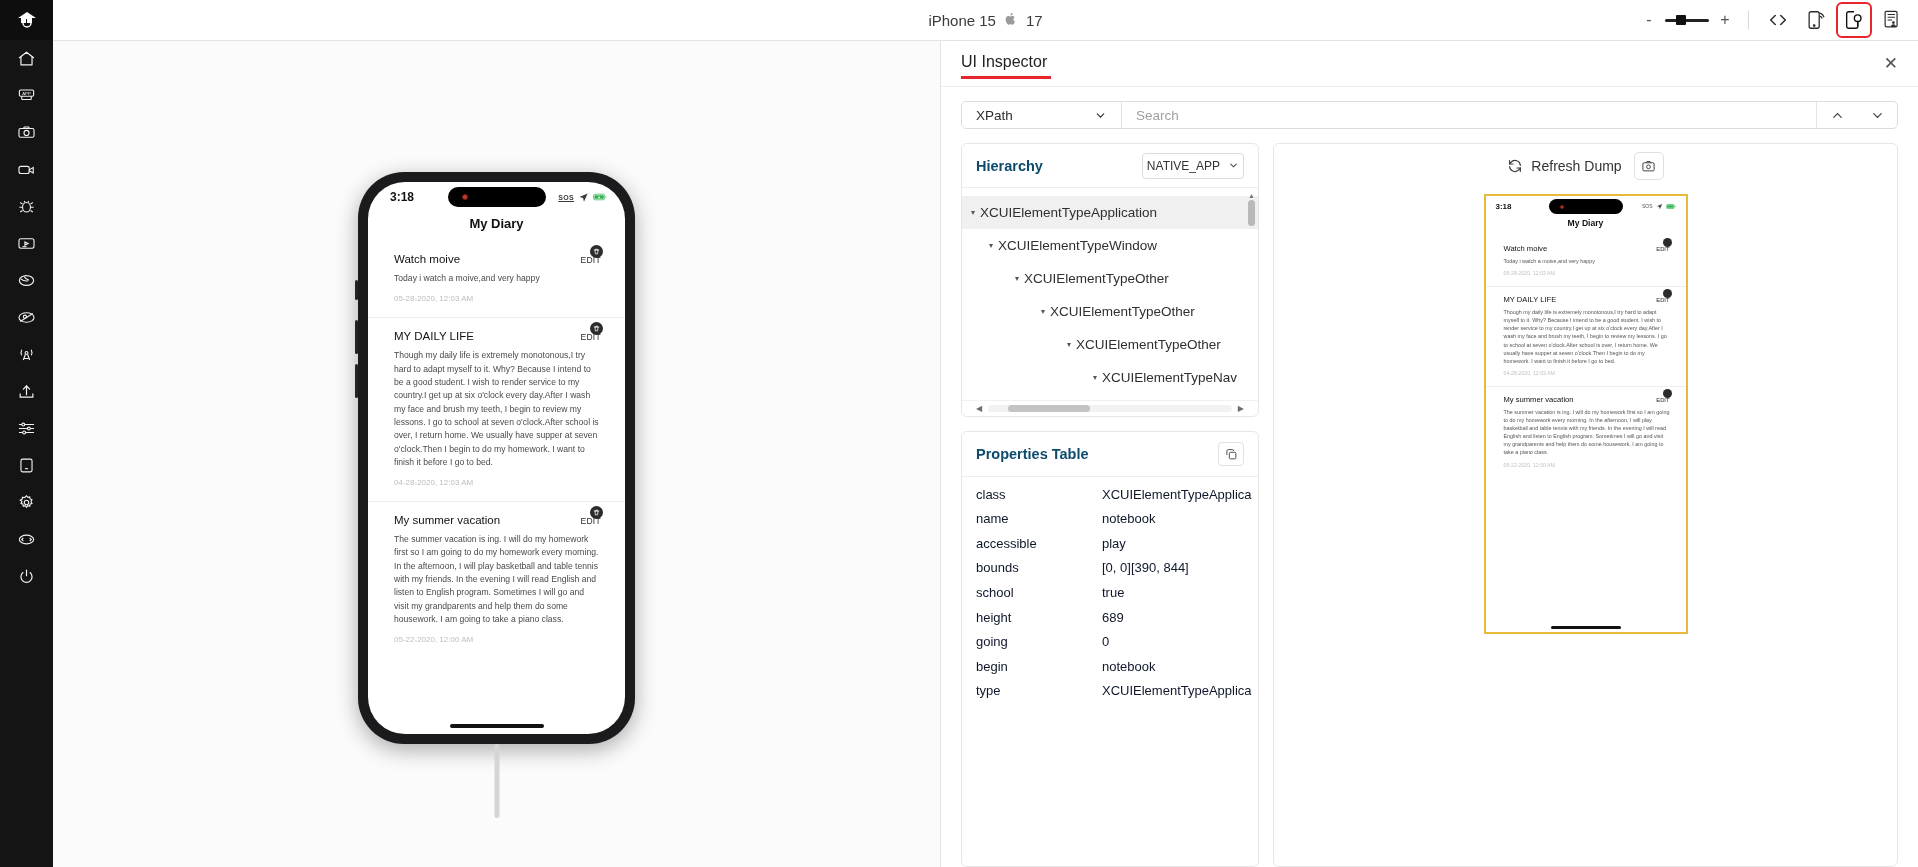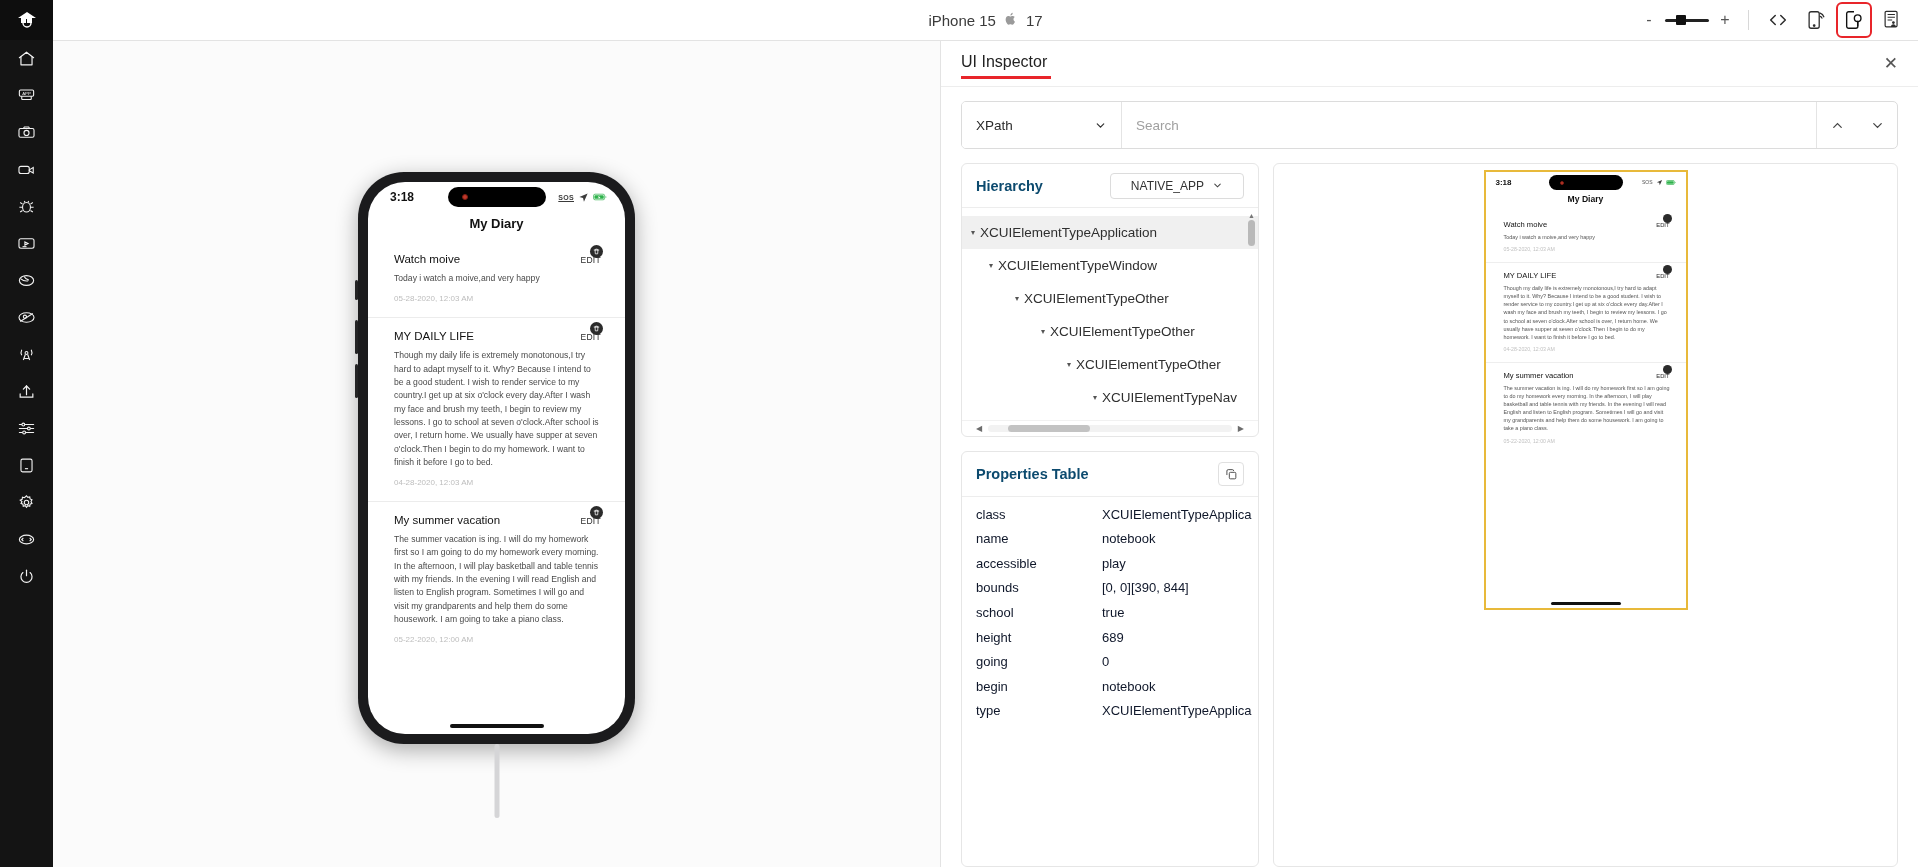--- a/index.html
+++ b/index.html
@@ -143,21 +143,21 @@
   }
   .insp-title::after {
     content: ""; position: absolute; left: 0; right: -4px; bottom: -4px;
     height: 3px; background: #e8252a;
   }
   .insp-close { margin-left: auto; font-size: 17px; color: #555; cursor: pointer; line-height: 1; }
 
   .search-row { padding: 14px 20px 0 20px; display: flex; align-items: stretch; }
   .search-box {
     flex: 1; display: flex; align-items: stretch;
-    border: 1px solid #dcdcdc; border-radius: 5px; height: 48px; overflow: hidden;
+    border: 1px solid #dcdcdc; border-radius: 5px; height: 28px; overflow: hidden;
   }
   .sel-type {
     width: 160px; display: flex; align-items: center; justify-content: space-between;
     padding: 0 14px; font-size: 13.5px; color: #2b2b2b; cursor: pointer;
     border-right: 1px solid #e4e4e4; background: #fff;
   }
   .search-input {
     flex: 1; border: 0; outline: 0; padding: 0 14px; font-size: 13.5px;
     color: #333; font-family: inherit; background: #fff;
   }
@@ -170,21 +170,21 @@
   .right-panel { flex: 1; margin-left: 14px; display: flex; flex-direction: column; min-height: 0; }
 
   .card { border: 1px solid #e6e6e6; border-radius: 6px; background: #fff; }
   .card-head {
     height: 44px; display: flex; align-items: center; padding: 0 14px;
     border-bottom: 1px solid #ededed;
   }
   .card-head-title { font-size: 14.5px; font-weight: bold; color: #0c4a6e; }
   .mini-select {
     margin-left: auto; height: 26px; border: 1px solid #dcdcdc; border-radius: 4px;
-    display: flex; align-items: center; gap: 8px; padding: 0 20px;
+    display: flex; align-items: center; gap: 8px; padding: 0 4px;
     font-size: 12px; color: #333; cursor: pointer;
   }
   .tree-wrap { position: relative; height: 212px; overflow: hidden; }
   .tree { padding: 8px 0 0 0; }
   .tree-row {
     height: 33px; display: flex; align-items: center; font-size: 13.5px;
     color: #2f2f2f; white-space: nowrap; cursor: pointer;
   }
   .tree-row.sel { background: #f0f0f0; }
   .tree-row .caret {
@@ -625,20 +625,38 @@
                 </div>
                 <div class="prop-row">
                   <span class="prop-k">type</span>
                   <span class="prop-v">XCUIElementTypeApplica</span>
                 </div>
               </div>
             </div>
           </div>
 
           <div class="card right-panel">
+            <div class="preview-head">
+              <div class="refresh-btn">
+                <svg width="16" height="16" viewBox="0 0 24 24" fill="none" stroke="#3a3a3a" stroke-width="1.8" stroke-linecap="round">
+                    <path d="M20 11A8 8 0 0 0 6 6.5L4 9"></path>
+                    <path d="M4 4v5h5"></path>
+                    <path d="M4 13a8 8 0 0 0 14 4.5L20 15"></path>
+                    <path d="M20 20v-5h-5"></path>
+                  </svg>
+                <span>Refresh Dump</span>
+              </div>
+              <div class="snap-btn">
+                <svg width="15" height="15" viewBox="0 0 24 24" fill="none" stroke="#3a3a3a" stroke-width="1.5">
+                    <rect x="3" y="6" width="18" height="13" rx="2"></rect>
+                    <circle cx="12" cy="12.5" r="3"></circle>
+                    <path d="M8.5 6l1-2h5l1 2"></path>
+                  </svg>
+              </div>
+            </div>
             <div class="preview-area">
               <div class="mini-phone">
                 <div class="mini-status">
                   <span class="mini-clock">3:18</span>
                   <div class="mini-island">
                     <span class="mini-cam"></span>
                   </div>
                   <div class="mini-sr">
                     <span style="font-size:5px;color:#555">SOS</span>
                     <svg width="7" height="7" viewBox="0 0 24 24" fill="#3b3b3b">

